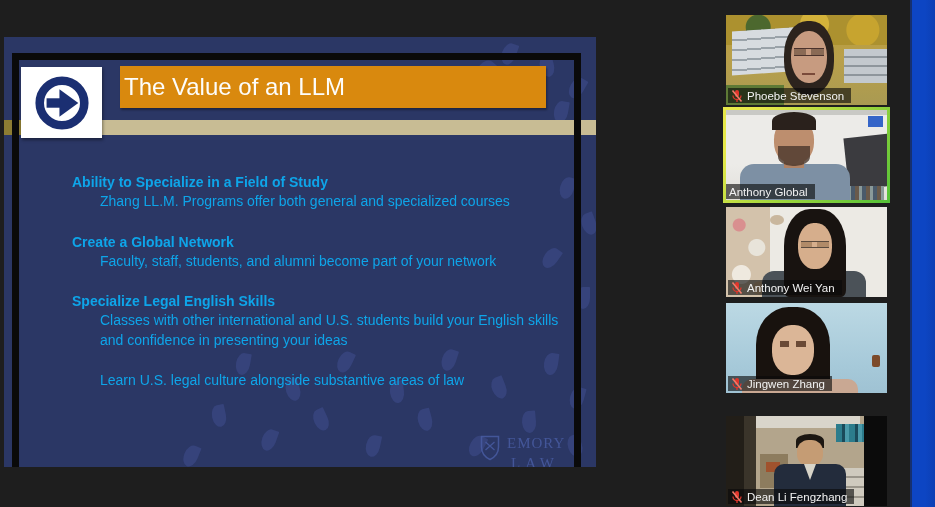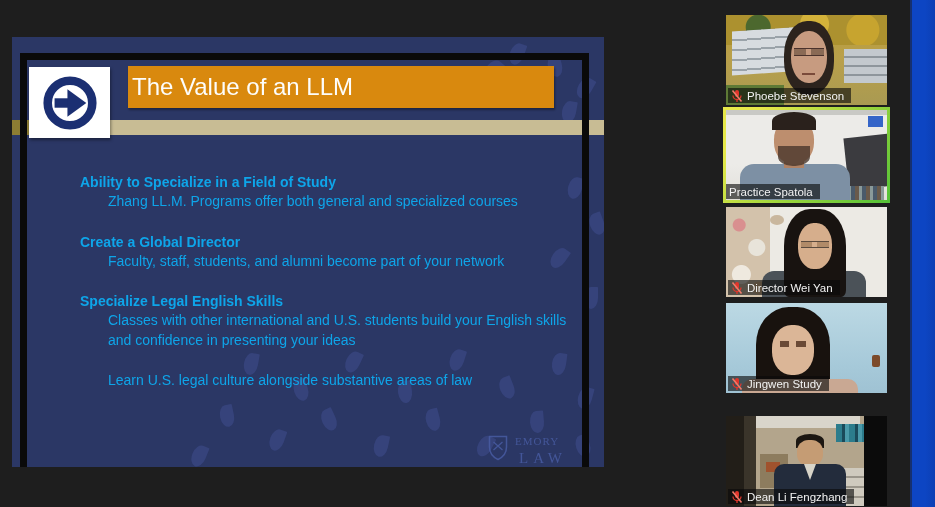--- a/index.html
+++ b/index.html
@@ -1,39 +1,39 @@
 <!DOCTYPE html>
 <html><head>
 <meta charset="utf-8">
 <style>
   html,body{margin:0;padding:0;background:#101010;}
   *{box-sizing:border-box;}
   .app{position:relative;width:935px;height:507px;background:#1e1e1e;overflow:hidden;
        font-family:"Liberation Sans",sans-serif;}
 
   
-  .screenshare{position:absolute;left:12px;top:37px;width:555px;height:430px;background:#000;padding-left:8px;}
+  .screenshare{position:absolute;left:4px;top:37px;width:555px;height:430px;background:#000;padding-left:8px;}
   .slide{position:absolute;left:0;top:0;width:592px;height:430px;background:#2b3765;overflow:hidden;}
   .leaf{position:absolute;width:14px;height:22px;background:#44549a;opacity:.42;
         border-radius:65% 6% 65% 65%;}
   .stripe{position:absolute;left:0;top:83px;width:592px;height:15px;background:#c8bc94;}
   .stripe-gold{position:absolute;left:0;top:0;width:17px;height:15px;background:#8d7d33;}
   .frame{position:absolute;left:8px;top:16px;width:569px;height:600px;border:7px solid #0a0a0a;}
   .title-bar{position:absolute;left:116px;top:29px;width:426px;height:42px;background:#d9890e;
              box-shadow:1px 2px 2px rgba(0,0,0,.35);}
   .title-bar span{display:block;padding-left:4px;line-height:42px;font-size:24px;color:#fdfdfb;}
   .logo-box{position:absolute;left:17px;top:30px;width:81px;height:71px;background:#fff;
             display:flex;align-items:center;justify-content:center;box-shadow:1px 2px 3px rgba(0,0,0,.4);}
   .sections{position:absolute;left:68px;top:136px;width:510px;color:#0ea5e9;}
   .section{margin-bottom:21px;}
   .section .heading{font-weight:bold;font-size:14px;line-height:19px;white-space:nowrap;}
   .section .line{font-size:14px;line-height:19.5px;padding-left:28px;white-space:nowrap;}
   .emory{position:absolute;left:476px;top:398px;display:flex;gap:7px;opacity:.8;}
   .emory-text{font-family:"Liberation Serif",serif;color:#4a5ea6;}
-  .emory-line1{font-size:11px;letter-spacing:1px;}
+  .emory-line1{font-size:15px;letter-spacing:1px;}
   .emory-line2{font-size:15px;letter-spacing:5px;margin-left:4px;margin-top:3px;font-family:Liberation Serif, serif;}
 
   
   .tile{position:absolute;left:726px;width:161px;height:90px;overflow:hidden;background:#333;padding-left:24px;}
   .tile.active{left:723px;width:167px;height:96px;border:3px solid;
                border-image:linear-gradient(130deg,#e6e84a 15%,#9ed63c 55%,#55c238 100%) 1;}
   .scene{position:absolute;inset:0;}
   .namebar{position:absolute;left:2px;bottom:2px;height:15px;display:inline-flex;align-items:center;
            gap:4px;padding:0 7px 0 3px;background:rgba(10,10,10,.62);}
   .namebar span{color:#f2f2f2;font-size:11.5px;white-space:nowrap;}
@@ -167,21 +167,21 @@
           <polygon points="33,19 55,35 33,51" fill="#1b2f72"></polygon>
         </svg>
       </div>
 
       <div class="sections">
         <div class="section">
           <div class="heading">Ability to Specialize in a Field of Study</div>
           <div class="line">Zhang LL.M. Programs offer both general and specialized courses</div>
         </div>
         <div class="section">
-          <div class="heading">Create a Global Director</div>
+          <div class="heading">Create a Global Network</div>
           <div class="line">Faculty, staff, students, and alumni become part of your network</div>
         </div>
         <div class="section">
           <div class="heading">Specialize Legal English Skills</div>
           <div class="line">Classes with other international and U.S. students build your English skills</div>
           <div class="line">and confidence in presenting your ideas</div>
         </div>
         <div class="section">
           <div class="line">Learn U.S. legal culture alongside substantive areas of law</div>
         </div>
@@ -228,60 +228,60 @@
       <div class="shape sign"></div>
       <div class="shape monitor"></div>
       <div class="shape books"></div>
       <div class="shape shirt"></div>
       <div class="shape neck"></div>
       <div class="shape face"></div>
       <div class="shape hair"></div>
       <div class="shape beard"></div>
     </div>
     <div class="namebar" style="left:0;bottom:1px">
-      <span>Practice Spatola</span>
+      <span>Anthony Global</span>
     </div>
   </div>
 
   <div class="tile" style="top:207px">
     <div class="scene s3">
       <div class="shape mural"></div>
       <div class="shape spot"></div>
       <div class="shape top"></div>
       <div class="shape hair"></div>
       <div class="shape face"></div>
       <div class="shape glasses"></div>
     </div>
     <div class="namebar">
       <svg width="12" height="14" viewBox="0 0 12 14">
         <rect x="4" y="1" width="4" height="7" rx="2" fill="#e0352b"></rect>
         <path d="M2 6.5a4 4 0 0 0 8 0" fill="none" stroke="#e0352b" stroke-width="1.3"></path>
         <line x1="6" y1="11" x2="6" y2="13" stroke="#e0352b" stroke-width="1.3"></line>
         <line x1="1.5" y1="1.5" x2="10.5" y2="12.5" stroke="#f07b6a" stroke-width="1.6"></line>
       </svg>
-      <span>Director Wei Yan</span>
+      <span>Anthony Wei Yan</span>
     </div>
   </div>
 
   <div class="tile" style="top:303px">
     <div class="scene s4">
       <div class="shape handle"></div>
       <div class="shape hair"></div>
       <div class="shape face"></div>
       <div class="shape brow"></div>
       <div class="shape shoulders"></div>
     </div>
     <div class="namebar">
       <svg width="12" height="14" viewBox="0 0 12 14">
         <rect x="4" y="1" width="4" height="7" rx="2" fill="#e0352b"></rect>
         <path d="M2 6.5a4 4 0 0 0 8 0" fill="none" stroke="#e0352b" stroke-width="1.3"></path>
         <line x1="6" y1="11" x2="6" y2="13" stroke="#e0352b" stroke-width="1.3"></line>
         <line x1="1.5" y1="1.5" x2="10.5" y2="12.5" stroke="#f07b6a" stroke-width="1.6"></line>
       </svg>
-      <span>Jingwen Study</span>
+      <span>Jingwen Zhang</span>
     </div>
   </div>
 
   <div class="tile" style="top:416px">
     <div class="scene s5">
       <div class="shape ceil"></div>
       <div class="shape darkleft"></div>
       <div class="shape cabinet"></div>
       <div class="shape box"></div>
       <div class="shape shelfitems"></div>

